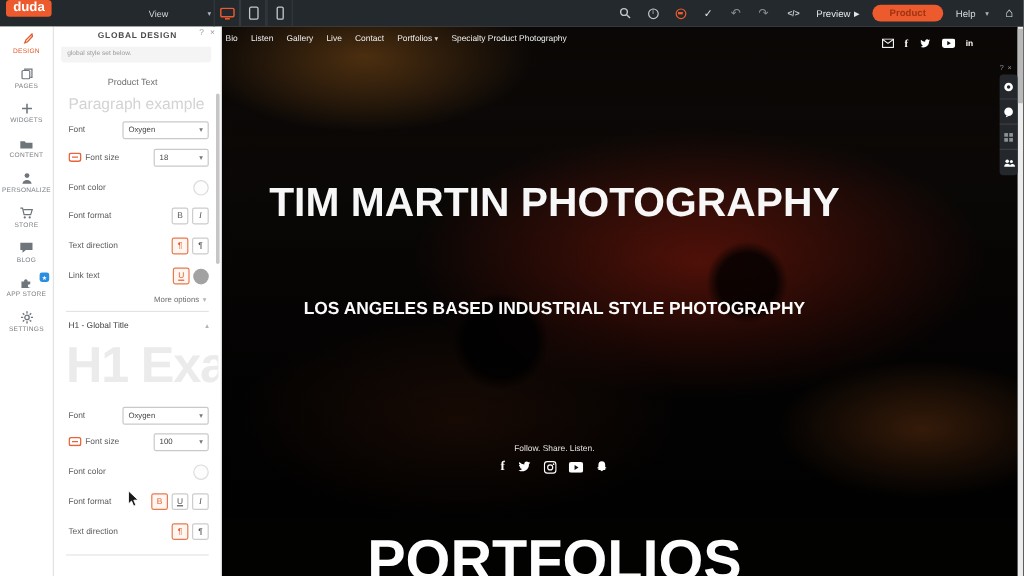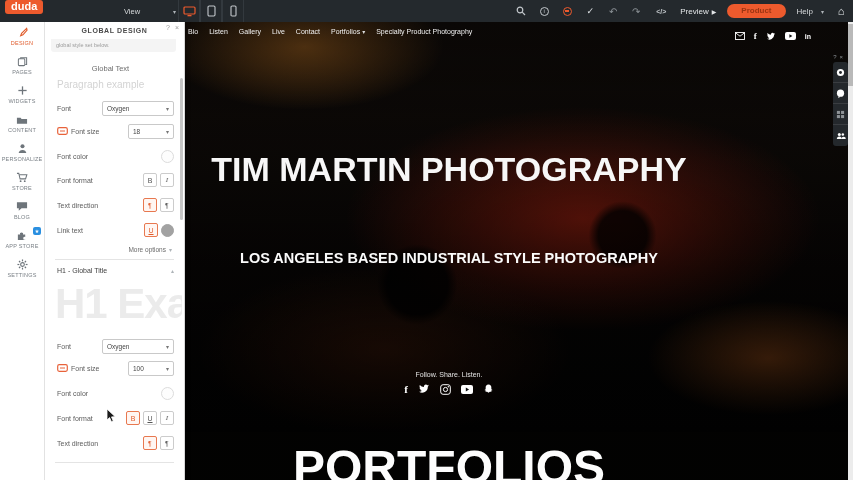--- a/index.html
+++ b/index.html
@@ -46,21 +46,21 @@
   .panel { position:absolute; left:45px; top:22px; width:140px; bottom:0; background:#fff;
     border-right:1px solid #d8d8d8; z-index:30; box-shadow:2px 0 4px rgba(0,0,0,.18); }
   .panel-hd { position:relative; height:16px; display:flex; align-items:center; justify-content:center; }
   .panel-title { font-size:7px; color:#4a4a4a; letter-spacing:.6px; font-weight:bold; }
   .panel-hd .hx { position:absolute; top:2px; font-size:7px; color:#9a9a9a; }
   .hx.q { right:14px; } .hx.x { right:5px; }
   .info-card { position:absolute; left:6px; right:8px; top:17px; height:13px; background:#f4f4f4;
     border-radius:0 0 3px 3px; overflow:hidden; }
   .info-card span { position:absolute; left:5px; top:3px; font-size:5.5px; color:#9b9b9b; }
   .sec-head { position:absolute; left:0; right:8px; text-align:center; font-size:7.5px; color:#6d6d6d; }
-  .para-example { position:absolute; left:12px; font-size:10px; color:#d3d3d3; }
+  .para-example { position:absolute; left:12px; font-size:13px; color:#d3d3d3; }
   .prow { position:absolute; left:12px; right:10px; height:16px; display:flex;
     justify-content:space-between; align-items:center; }
   .plabel { font-size:7px; color:#5c5c5c; display:flex; align-items:center; gap:3px; }
   .dd { height:15px; border:1px solid #c9c9c9; border-radius:2px; background:#fff; display:flex;
     align-items:center; justify-content:space-between; padding:0 4px; font-size:6.5px; color:#444; }
   .dd.w-font { width:72px; } .dd.w-size { width:46px; }
   .swatch { width:13px; height:13px; border-radius:50%; border:1px solid #dcdcdc; background:#fdfdfd; }
   .swatch.gray { background:#a2a2a2; border-color:#a2a2a2; }
   .btn-group { display:flex; gap:3px; }
   .fmt-btn { width:14px; height:14px; border:1px solid #cccccc; border-radius:2px; background:#fff;
@@ -87,21 +87,21 @@
       radial-gradient(ellipse 30% 22% at 18% 6%, rgba(214,130,40,.55), rgba(0,0,0,0) 70%),
       radial-gradient(ellipse 26% 20% at 88% 82%, rgba(190,95,30,.5), rgba(0,0,0,0) 70%),
       radial-gradient(ellipse 55% 42% at 60% 48%, rgba(130,26,12,.78), rgba(0,0,0,0) 65%),
       radial-gradient(ellipse 40% 30% at 30% 80%, rgba(96,38,14,.4), rgba(0,0,0,0) 70%),
       linear-gradient(#120d0a, #070504 60%, #020202);
   }
   .hero-shade { position:absolute; inset:0; background:linear-gradient(rgba(0,0,0,.45), rgba(0,0,0,.15) 30%, rgba(0,0,0,.55) 85%); }
   .site-nav { position:absolute; left:3px; top:6px; display:flex; align-items:center; gap:11px; }
   .nav-link { font-size:7px; color:#f0f0f0; display:flex; align-items:center; gap:2px; white-space:nowrap; }
   .site-social-hd { position:absolute; right:42px; top:9px; display:flex; align-items:center; gap:9px; }
-  .content { position:absolute; left:4px; top:0; width:520px; height:100%; }
+  .content { position:absolute; left:17px; top:0; width:520px; height:100%; }
   .hero-title { position:absolute; top:128px; width:100%; text-align:center; font-size:34px;
     font-weight:bold; color:#f7f7f7; letter-spacing:0; white-space:nowrap; }
   .hero-sub { position:absolute; top:188px; width:100%; text-align:center; font-size:14.5px;
     font-weight:bold; color:#fbfbfb; white-space:nowrap;margin-top:40px; }
   .hero-para { position:absolute; top:217px; left:120px; width:293px; font-size:9px; font-weight:bold;
     color:#fdfdfd; line-height:1.3; }
   .cta-btn { position:absolute; top:269px; left:199px; width:120px; height:21px; background:#fff;
     border-radius:4px; display:flex; align-items:center; justify-content:center; font-size:8.5px;
     color:#3b3b3b; }
   .follow-txt { position:absolute; top:349px; width:100%; text-align:center; font-size:7px; color:#e2e2e2; }
@@ -273,21 +273,21 @@
     <div class="panel-hd">
       <span class="panel-title">GLOBAL DESIGN</span>
       <span class="hx q">?</span>
       <span class="hx x">×</span>
     </div>
 
     <div class="info-card">
       <span>global style set below.</span>
     </div>
 
-    <div class="sec-head" style="top:42px;">Global Text</div>
+    <div class="sec-head" style="top:42px;">Product Text</div>
     <div class="para-example" style="top:57px;">Paragraph example</div>
 
     <div class="prow" style="top:78px;">
       <span class="plabel">Font</span>
       <div class="dd w-font">
         <span>Oxygen</span>
         <span class="caret" style="color:#777;">▾</span>
       </div>
     </div>
 

